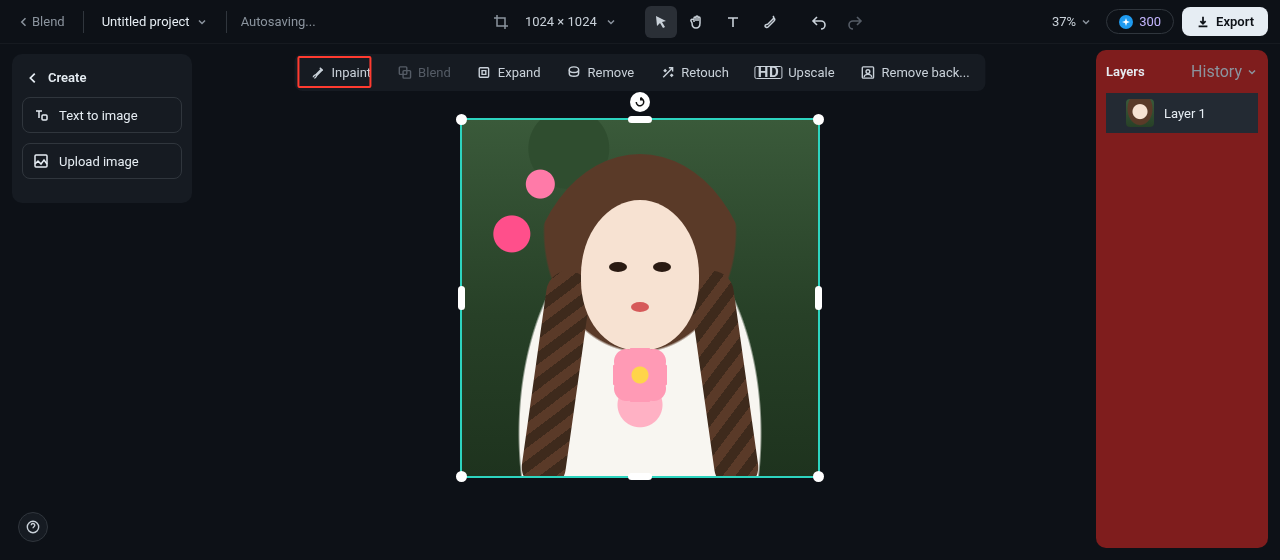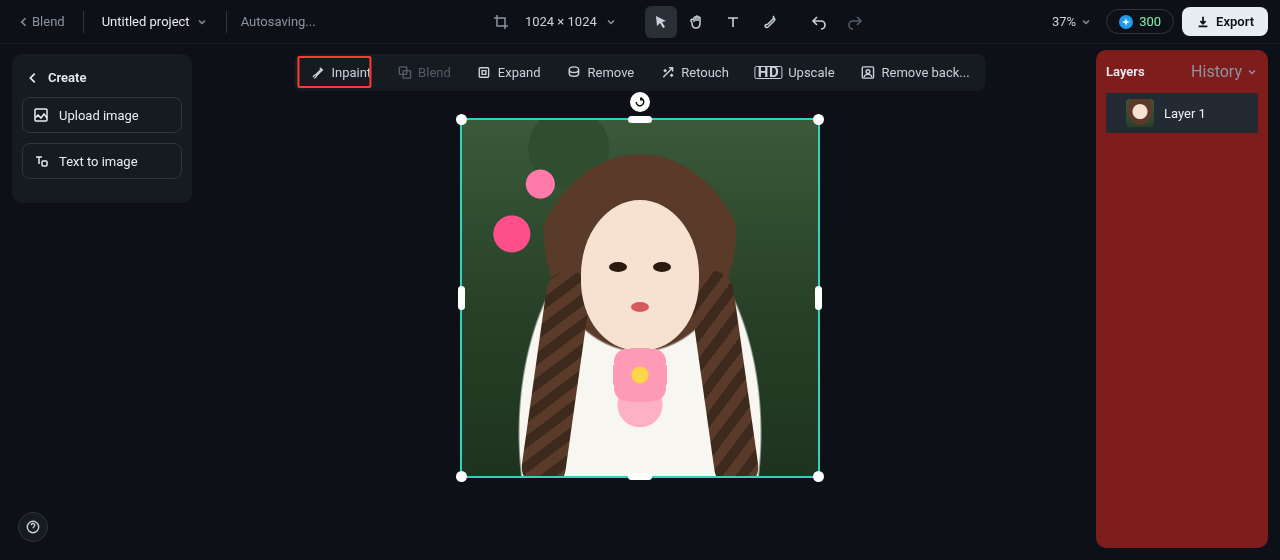--- a/index.html
+++ b/index.html
@@ -47,21 +47,21 @@
     color:#c9d1d9; cursor:pointer;
   }
   .tool-btn.active { background:#2a2f36; }
   .tool-btn.dim { color:#555c66; }
   .tool-sep { width:10px; }
 
   .zoom { color:#c9d1d9; display:flex; align-items:center; gap:4px; padding:4px 6px; cursor:pointer;}
   .credits {
     display:flex; align-items:center; gap:6px;
     border:1px solid #30363d; border-radius:18px;
-    padding:4px 12px; color:#86efac; cursor:pointer;text-align:center;
+    padding:4px 12px; color:#c4b5fd; cursor:pointer;text-align:center;
   }
   .credits .dot { width:14px; height:14px; border-radius:50%; background:#1f9bf0; display:flex; align-items:center; justify-content:center;}
   .credits .dot svg{width:8px;height:8px;}
   .export-btn {
     background:#e6edf3; color:#0d1117; font-weight:600;
     border-radius:8px; padding:7px 14px;
     display:flex; align-items:center; gap:6px; cursor:pointer;
   }
 
   
@@ -319,31 +319,31 @@
 <div class="left-panel">
   <div class="create-head">
     <svg width="14" height="14" viewBox="0 0 16 16" fill="none" stroke="currentColor" stroke-width="2">
         <path d="M10 3 5 8l5 5"></path>
       </svg>
     <span>Create</span>
   </div>
 
   <div class="side-btn">
     <svg viewBox="0 0 16 16" fill="none" stroke="currentColor" stroke-width="1.5">
+        <path d="M3 4h6M6 4v7"></path>
+        <rect x="9" y="8" width="5" height="5" rx="1"></rect>
+      </svg>
+    <span>Text to image</span>
+  </div>
+  <div class="side-btn">
+    <svg viewBox="0 0 16 16" fill="none" stroke="currentColor" stroke-width="1.5">
         <rect x="2" y="2" width="12" height="12" rx="1"></rect>
         <path d="M2 11l3-3 3 3 3-4 3 4"></path>
       </svg>
     <span>Upload image</span>
-  </div>
-  <div class="side-btn">
-    <svg viewBox="0 0 16 16" fill="none" stroke="currentColor" stroke-width="1.5">
-        <path d="M3 4h6M6 4v7"></path>
-        <rect x="9" y="8" width="5" height="5" rx="1"></rect>
-      </svg>
-    <span>Text to image</span>
   </div>
 </div>
 
 <div class="ctx-bar">
   <div class="ctx-highlight"></div>
 
   <div class="ctx-item">
     <svg viewBox="0 0 16 16" fill="none" stroke="currentColor" stroke-width="1.5">
         <path d="M3 13c0-2 2-2 3-3l5-5c1-1 2 0 1 1l-5 5c-1 1-1 3-3 3"></path>
         <path d="M10 3l3 3"></path>

